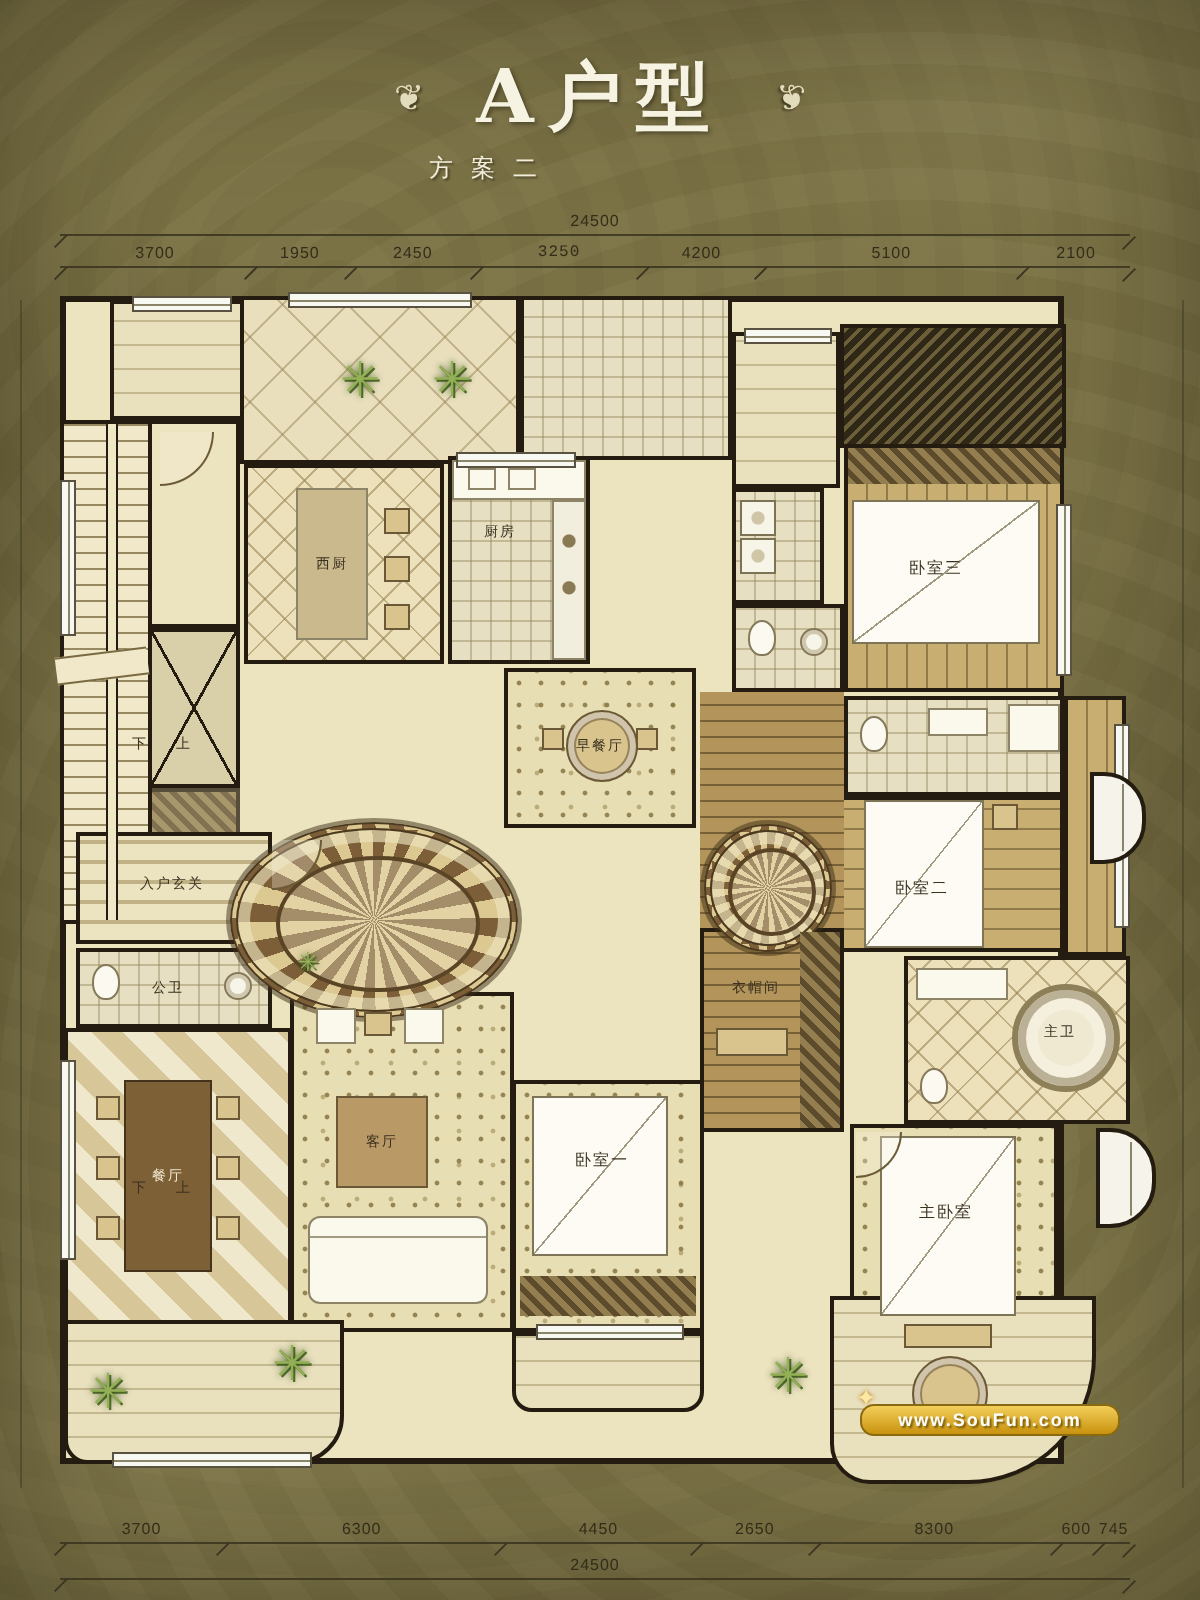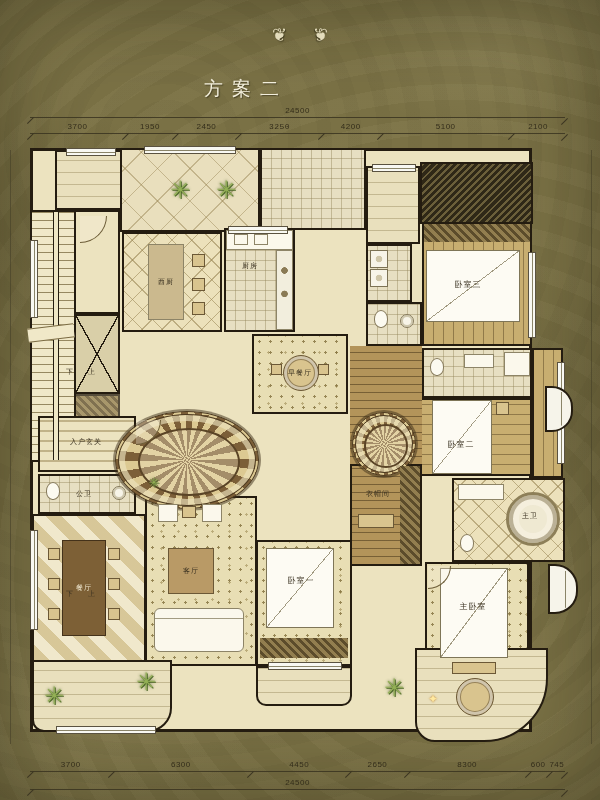--- a/index.html
+++ b/index.html
@@ -14,21 +14,21 @@
       repeating-radial-gradient(circle at 28% 18%, rgba(60,54,28,.05) 0 14px, transparent 14px 30px),
       repeating-radial-gradient(circle at 76% 72%, rgba(235,225,180,.05) 0 16px, transparent 16px 34px);
     box-shadow:inset 0 0 90px rgba(28,24,10,.4);
   }
   .abs{position:absolute;box-sizing:border-box;}
   
   .title-row{position:absolute;top:24px;left:0;width:600px;display:flex;justify-content:center;align-items:center;gap:26px;}
   .title-main{font-family:"DejaVu Serif","Liberation Serif",serif;font-size:37px;font-weight:bold;color:#f7f3e2;letter-spacing:7px;text-shadow:1px 1px 2px rgba(30,26,10,.5);}
   .orn{font-size:18px;color:#e3dcbc;text-shadow:1px 1px 1px rgba(30,26,10,.5);}
   .orn.flip{transform:scaleX(-1);}
-  .title-sub{position:absolute;top:76px;left:0;width:492px;text-align:center;font-size:19px;color:#f2eedb;letter-spacing:9px;text-shadow:1px 1px 1px rgba(30,26,10,.5);}
+  .title-sub{position:absolute;top:76px;left:0;width:492px;text-align:center;font-size:12px;color:#f2eedb;letter-spacing:9px;text-shadow:1px 1px 1px rgba(30,26,10,.5);}
   
   .dim{position:absolute;display:flex;height:12px;}
   .seg{position:relative;border-bottom:1px solid rgba(58,52,32,.85);}
   .seg::before{content:"";position:absolute;left:-4px;bottom:-4px;width:9px;height:1px;background:#3c3622;transform:rotate(-45deg);}
   .dim::after{content:"";position:absolute;right:-4px;bottom:-4px;width:9px;height:1px;background:#3c3622;transform:rotate(-45deg);}
   .seg span{position:absolute;width:100%;text-align:center;bottom:2px;font-size:8px;color:#332d1a;letter-spacing:0.5px;}
   .vline{position:absolute;width:1px;background:rgba(66,60,38,.55);}
   
   #plan{position:absolute;left:28px;top:148px;width:535px;height:596px;}
   .wall{border:2px solid #241c10;}
@@ -108,20 +108,21 @@
     background:linear-gradient(#f3cf5a,#c8920e);color:#fff;font-size:9px;font-weight:bold;letter-spacing:1px;
     text-shadow:1px 1px 1px #7a5a08;}
 </style>
 </head>
 <body>
 
 <div id="canvas">
 
   <div class="title-row">
     <span class="orn">❦</span>
+    <span class="title-main">A户型</span>
     <span class="orn flip">❦</span>
   </div>
   <div class="title-sub">方案二</div>
 
   <div class="dim" style="left:30px;top:106px;width:535px;">
     <div class="seg" style="flex:1;">
         <span>24500</span>
       </div>
   </div>
   <div class="dim" style="left:30px;top:122px;width:535px;">
@@ -336,15 +337,16 @@
   <div class="dim" style="left:30px;top:778px;width:535px;">
     <div class="seg" style="flex:1;">
         <span>24500</span>
       </div>
   </div>
 
   <div id="wm">
     <div class="wm-row">
       <span class="wm-star">✦</span>
     </div>
+    <div class="wm-bar">www.SouFun.com</div>
   </div>
 
 </div>
 
 </body></html>

